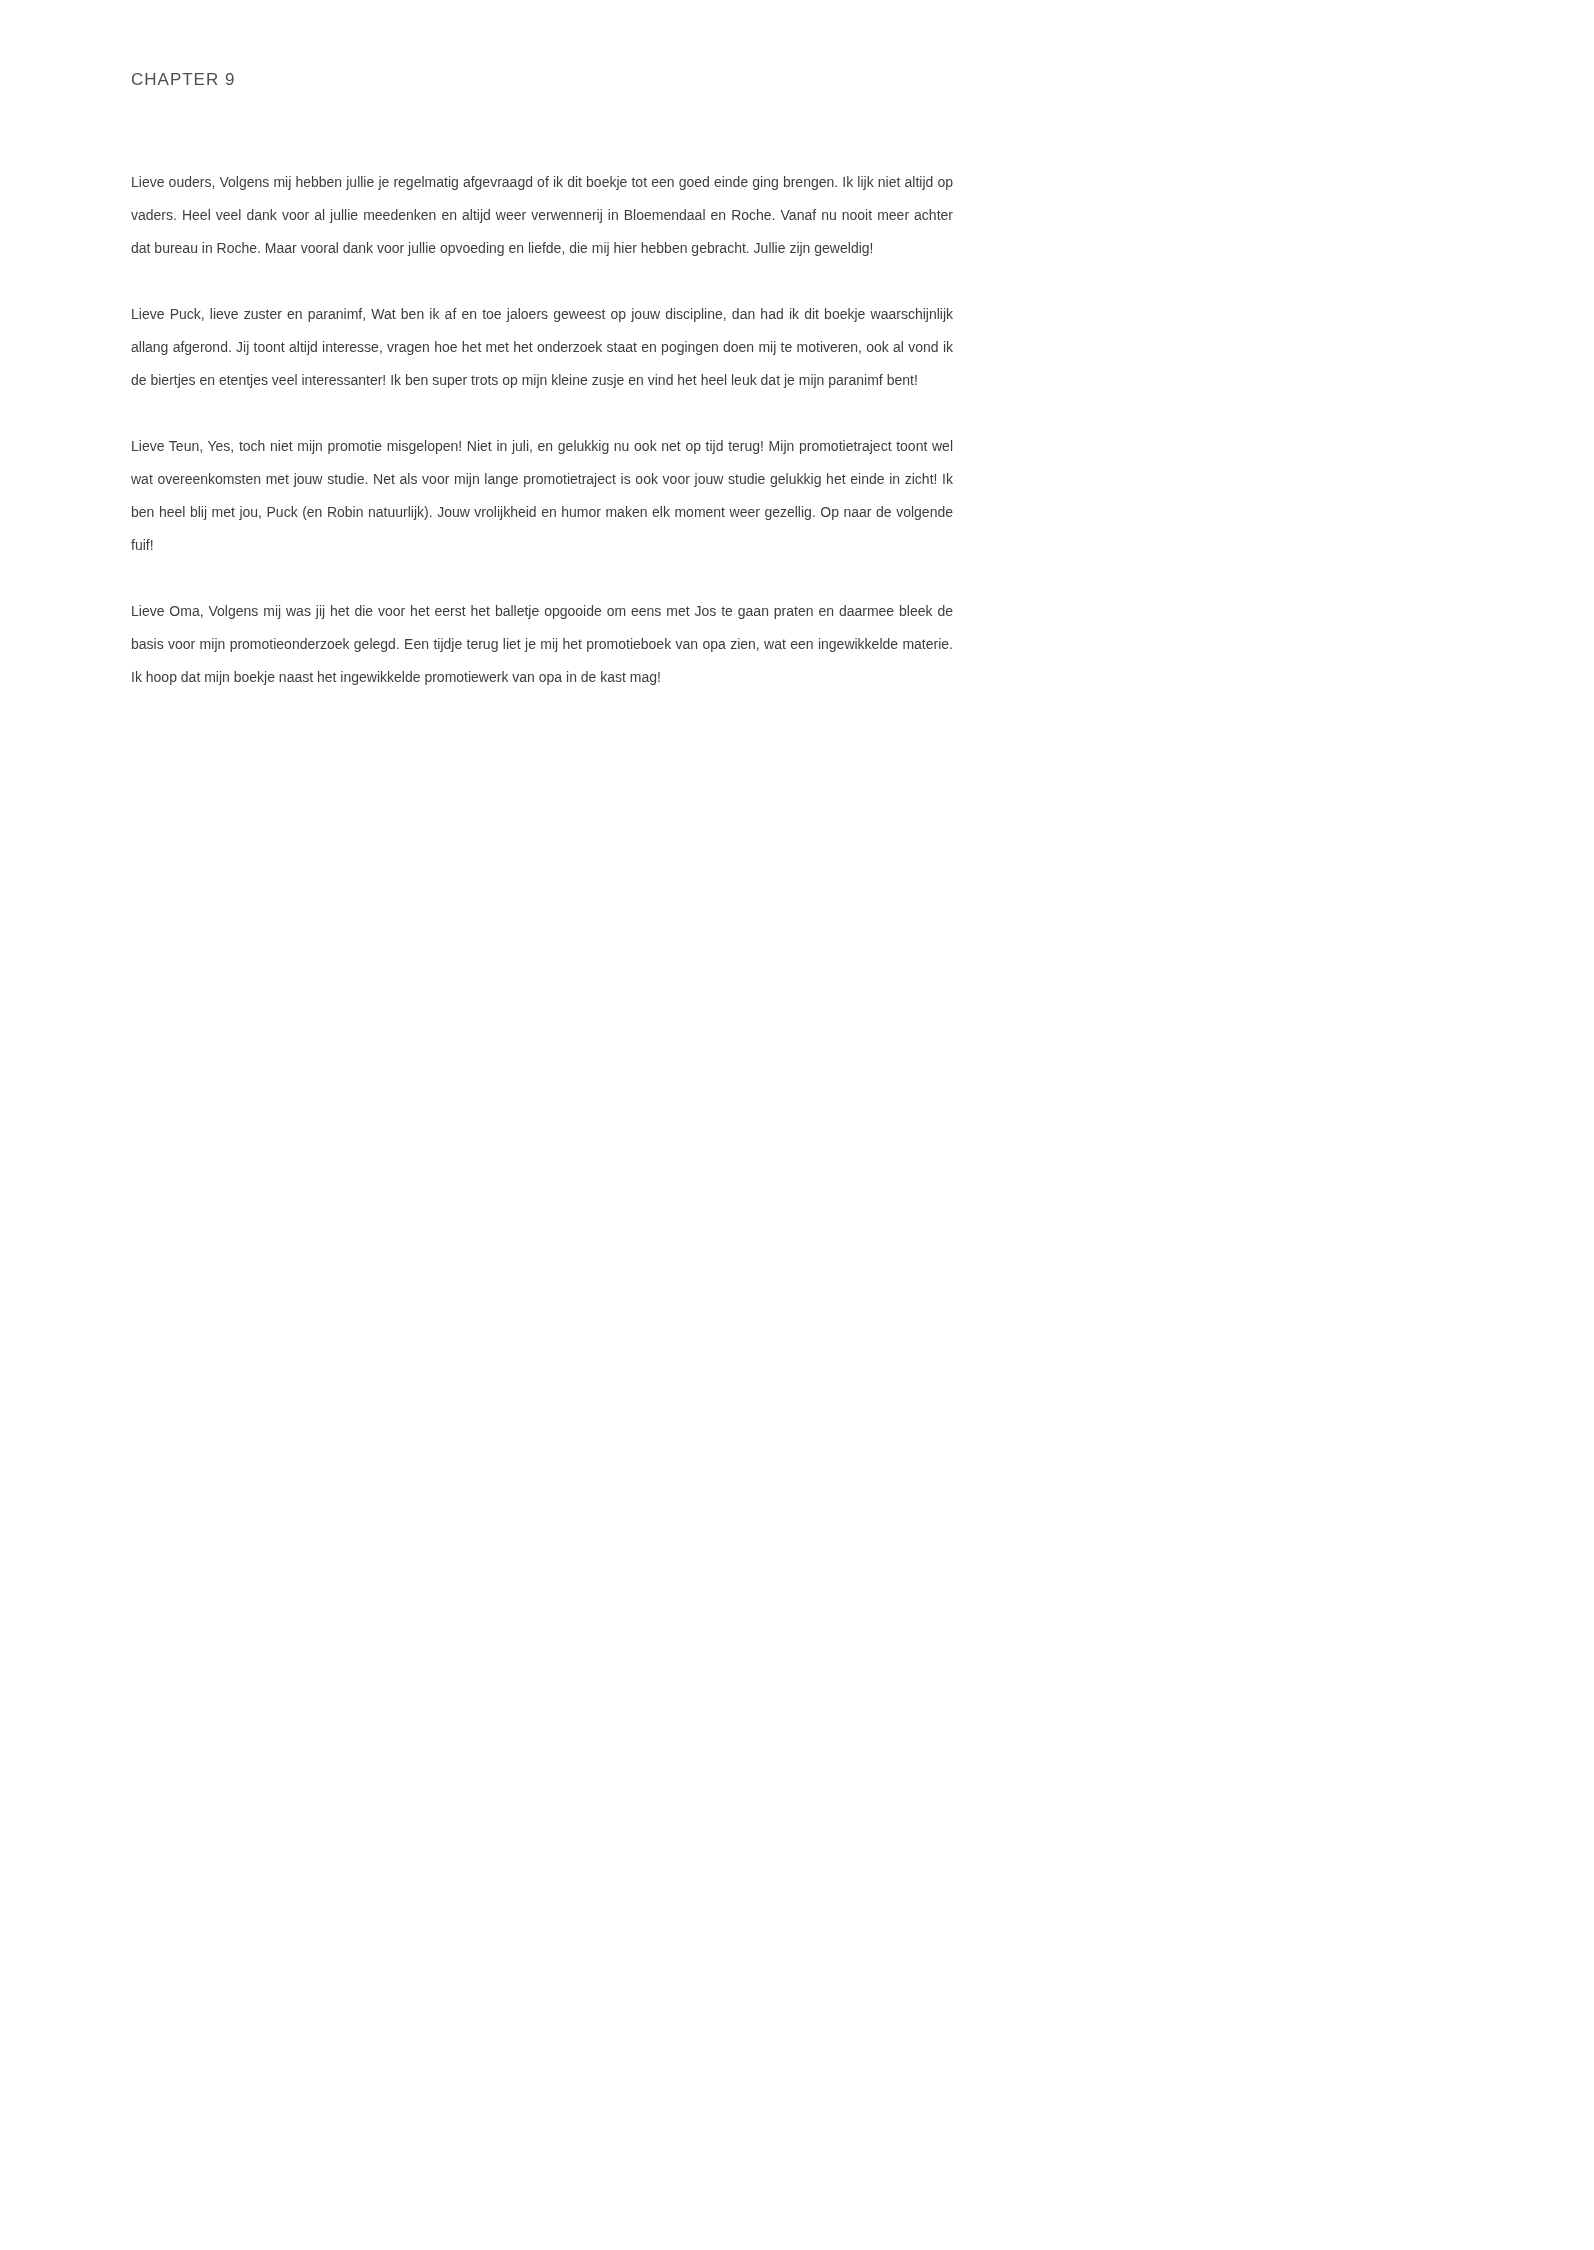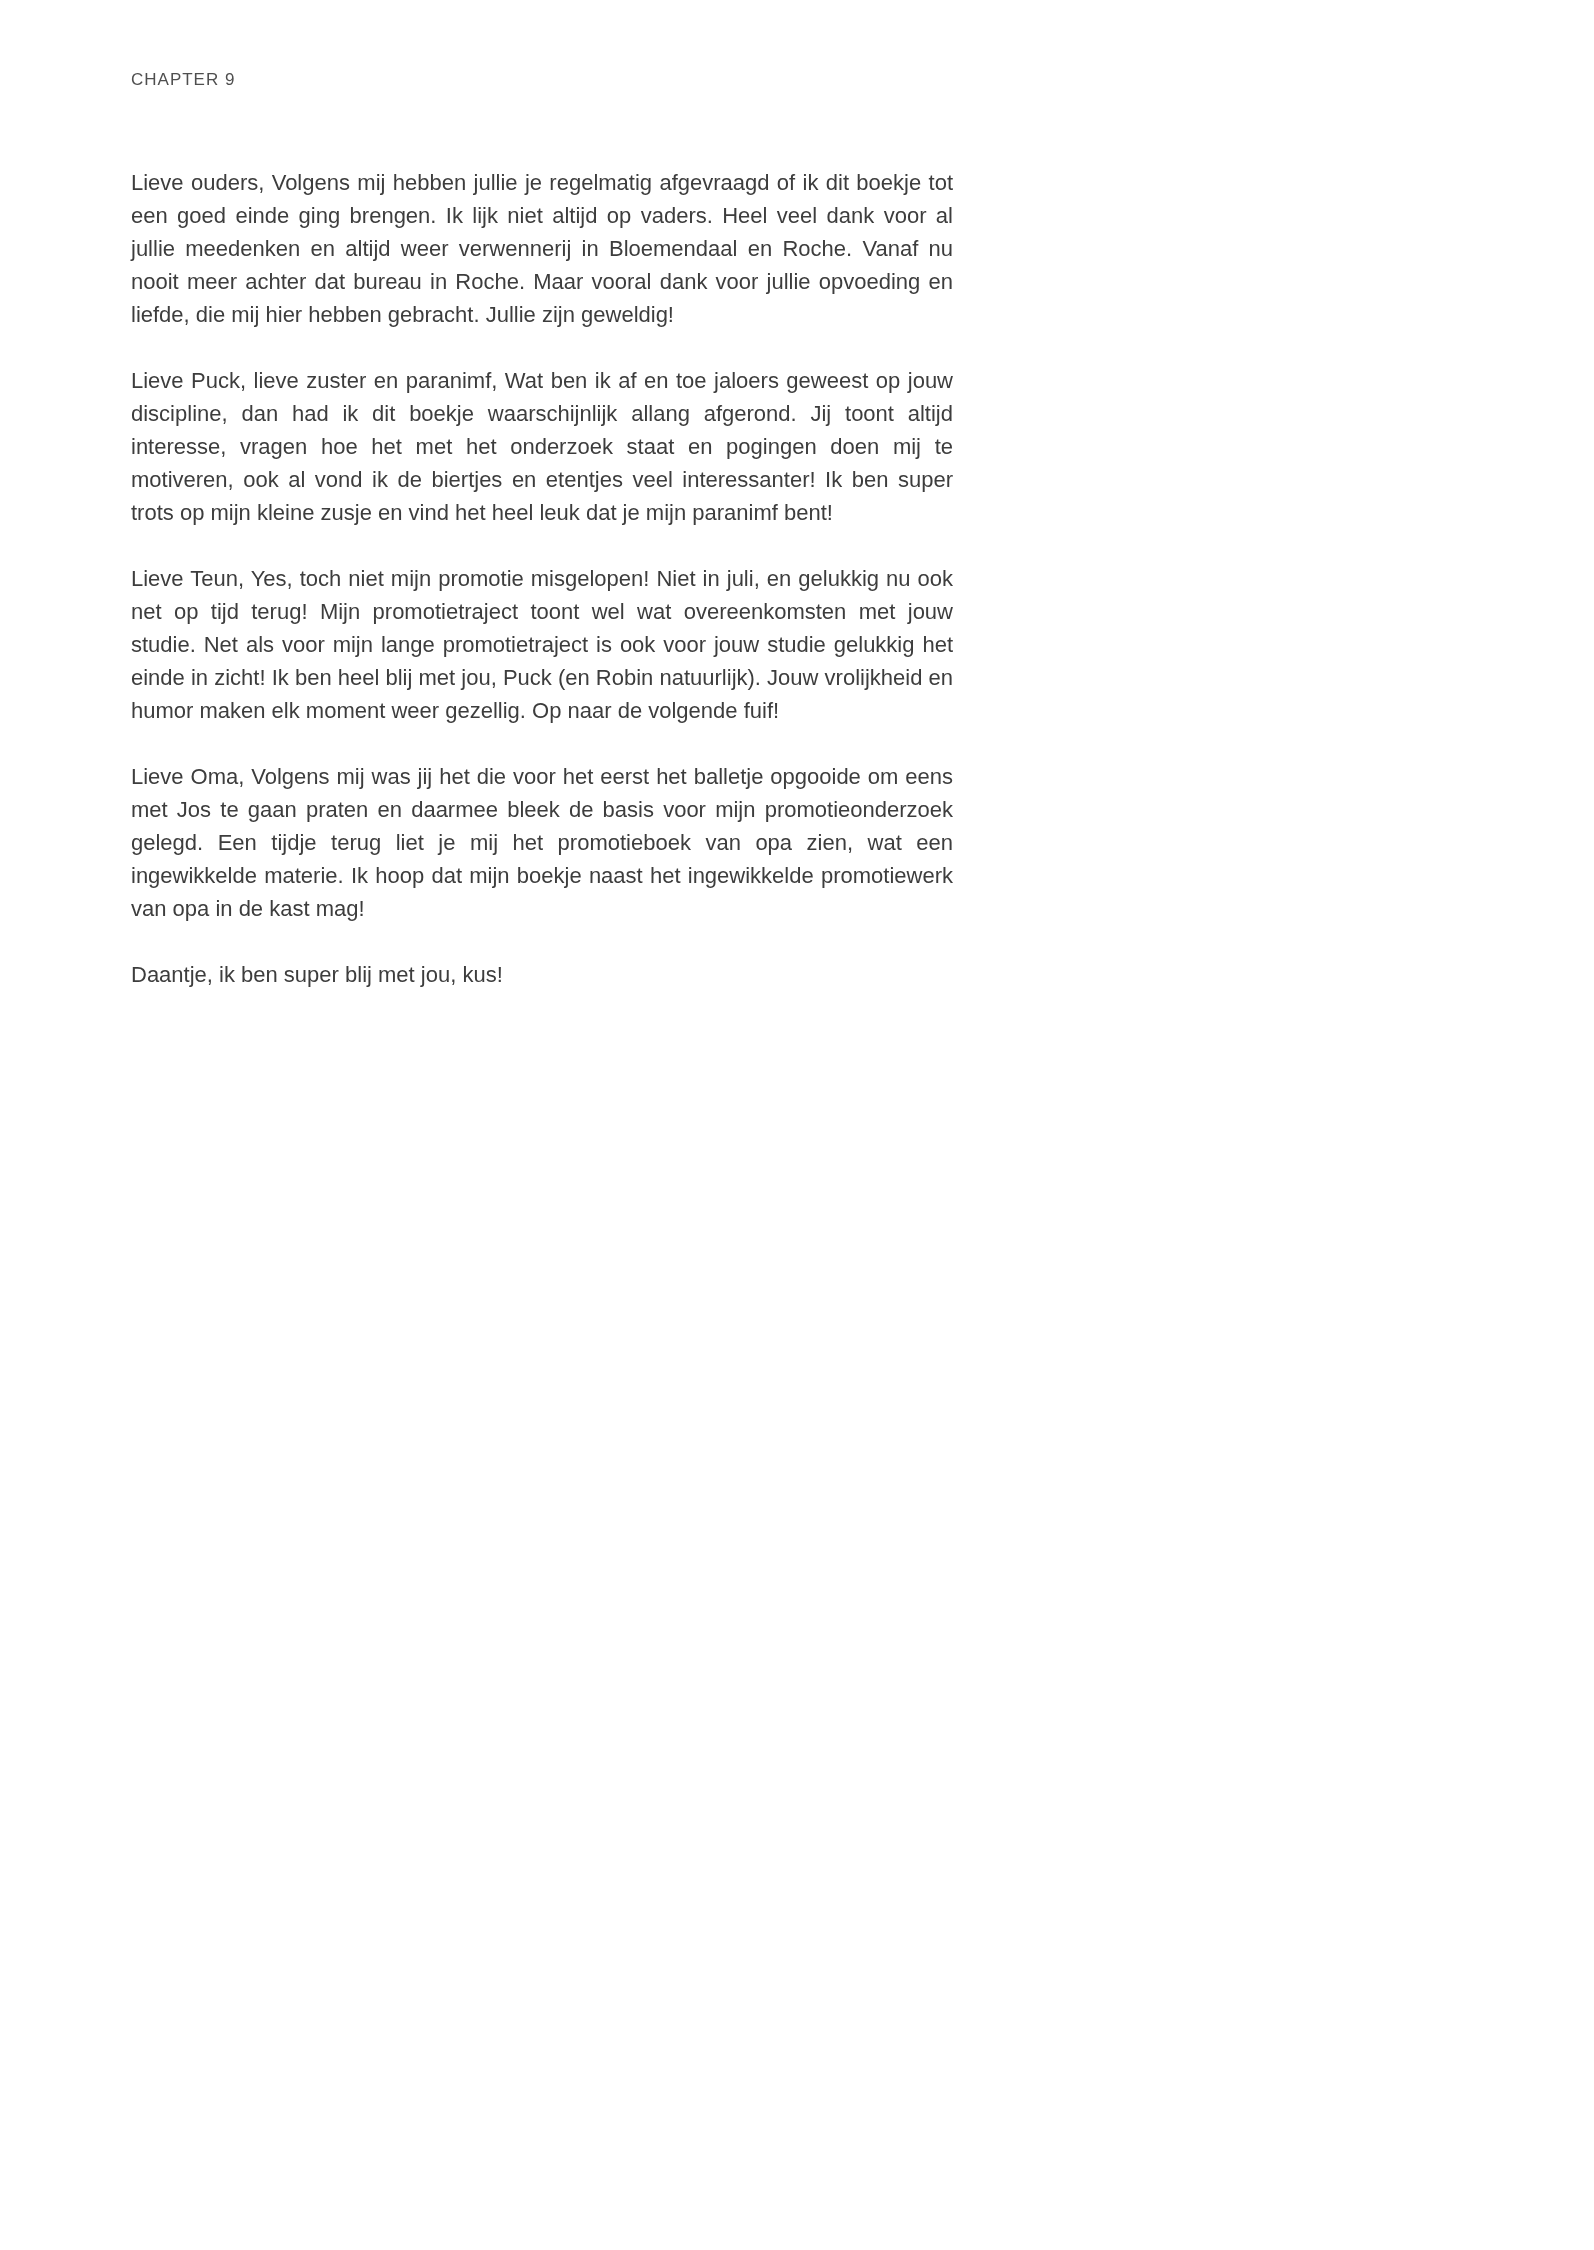--- a/index.html
+++ b/index.html
@@ -26,21 +26,21 @@
     font-weight: 400;
     letter-spacing: 1px;
     color: #4f4f4f;
   }
 
   .body-text {
     position: absolute;
     left: 131px;
     top: 166px;
     width: 822px;
-    font-size: 22px;
+    font-size: 14px;
     line-height: 33px;
     text-align: justify;
     color: #3d3d3d;
   }
 
   .body-text p {
     margin: 0 0 33px 0;
   }
 
   .body-text p.last {
@@ -61,18 +61,17 @@
 
 <div class="page">
 
   <div class="chapter-header">CHAPTER 9</div>
 
   <div class="body-text">
     <p>Lieve ouders, Volgens mij hebben jullie je regelmatig afgevraagd of ik dit boekje tot een goed einde ging brengen. Ik lijk niet altijd op vaders. Heel veel dank voor al jullie meedenken en altijd weer verwennerij in Bloemendaal en Roche. Vanaf nu nooit meer achter dat bureau in Roche. Maar vooral dank voor jullie opvoeding en liefde, die mij hier hebben gebracht. Jullie zijn geweldig!</p>
     <p>Lieve Puck, lieve zuster en paranimf, Wat ben ik af en toe jaloers geweest op jouw discipline, dan had ik dit boekje waarschijnlijk allang afgerond. Jij toont altijd interesse, vragen hoe het met het onderzoek staat en pogingen doen mij te motiveren, ook al vond ik de biertjes en etentjes veel interessanter! Ik ben super trots op mijn kleine zusje en vind het heel leuk dat je mijn paranimf bent!</p>
     <p>Lieve Teun, Yes, toch niet mijn promotie misgelopen! Niet in juli, en gelukkig nu ook net op tijd terug! Mijn promotietraject toont wel wat overeenkomsten met jouw studie. Net als voor mijn lange promotietraject is ook voor jouw studie gelukkig het einde in zicht! Ik ben heel blij met jou, Puck (en Robin natuurlijk). Jouw vrolijkheid en humor maken elk moment weer gezellig. Op naar de volgende fuif!</p>
     <p>Lieve Oma, Volgens mij was jij het die voor het eerst het balletje opgooide om eens met Jos te gaan praten en daarmee bleek de basis voor mijn promotieonderzoek gelegd. Een tijdje terug liet je mij het promotieboek van opa zien, wat een ingewikkelde materie. Ik hoop dat mijn boekje naast het ingewikkelde promotiewerk van opa in de kast mag!</p>
-    <p class="last">Daantje, ik ben super blij met jou, kus!</p>
   </div>
 
   <div class="page-number">124</div>
 
 </div>
 
 </body></html>

